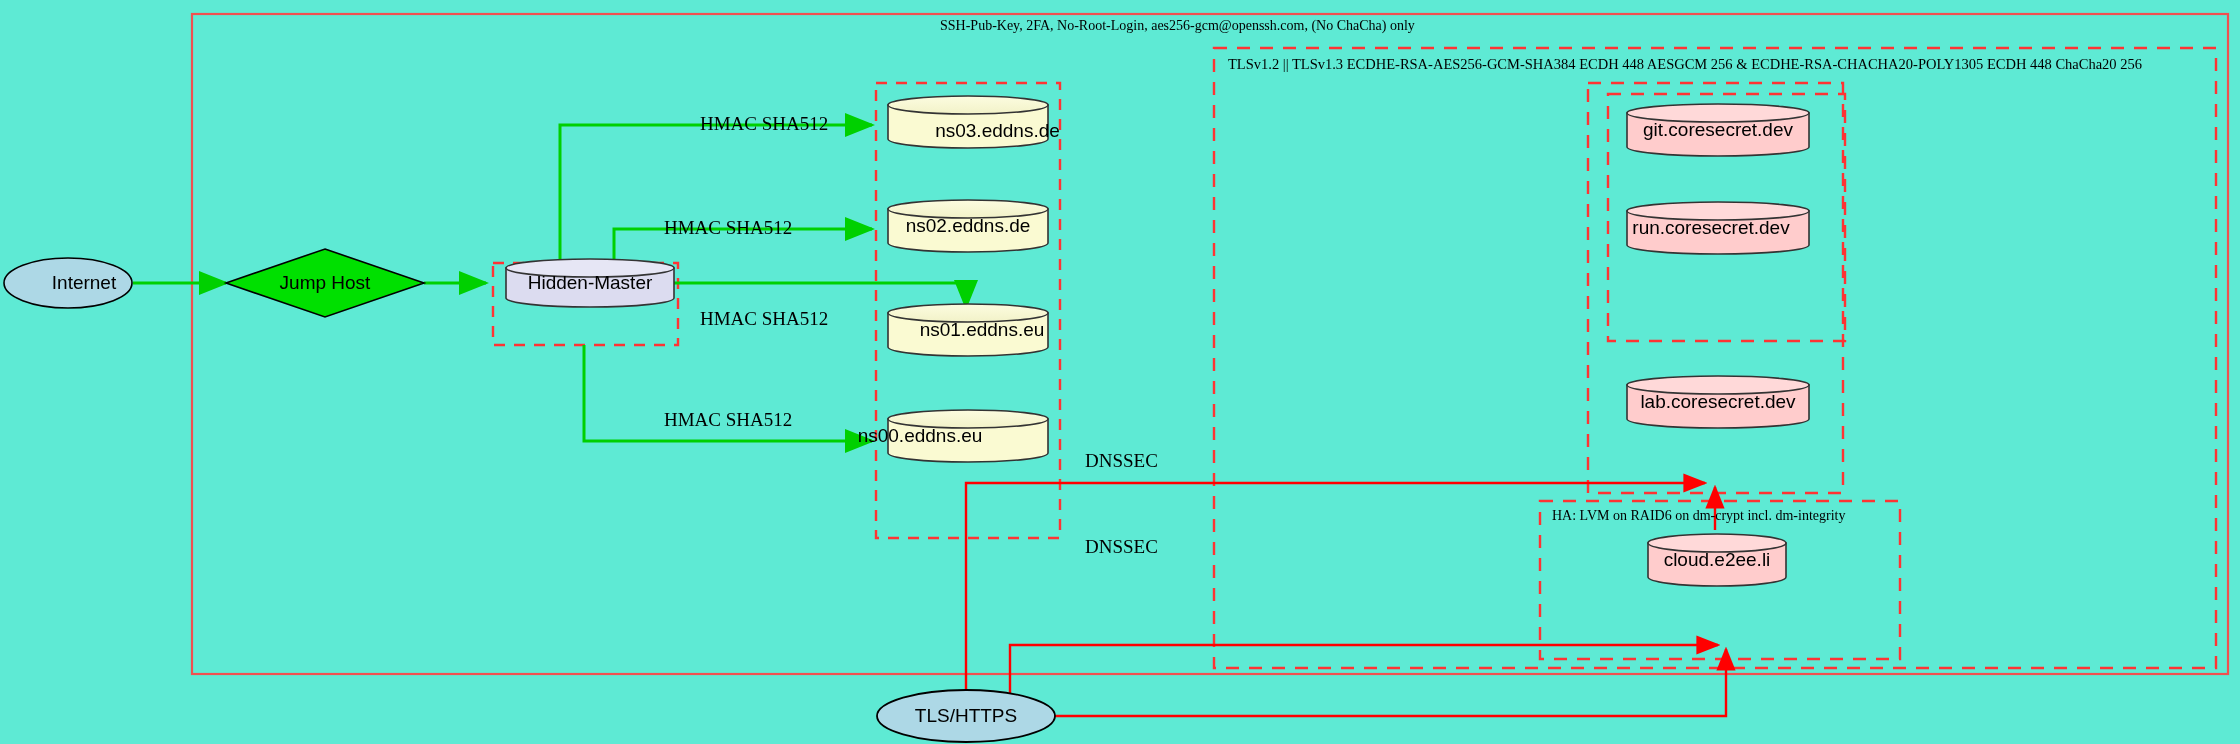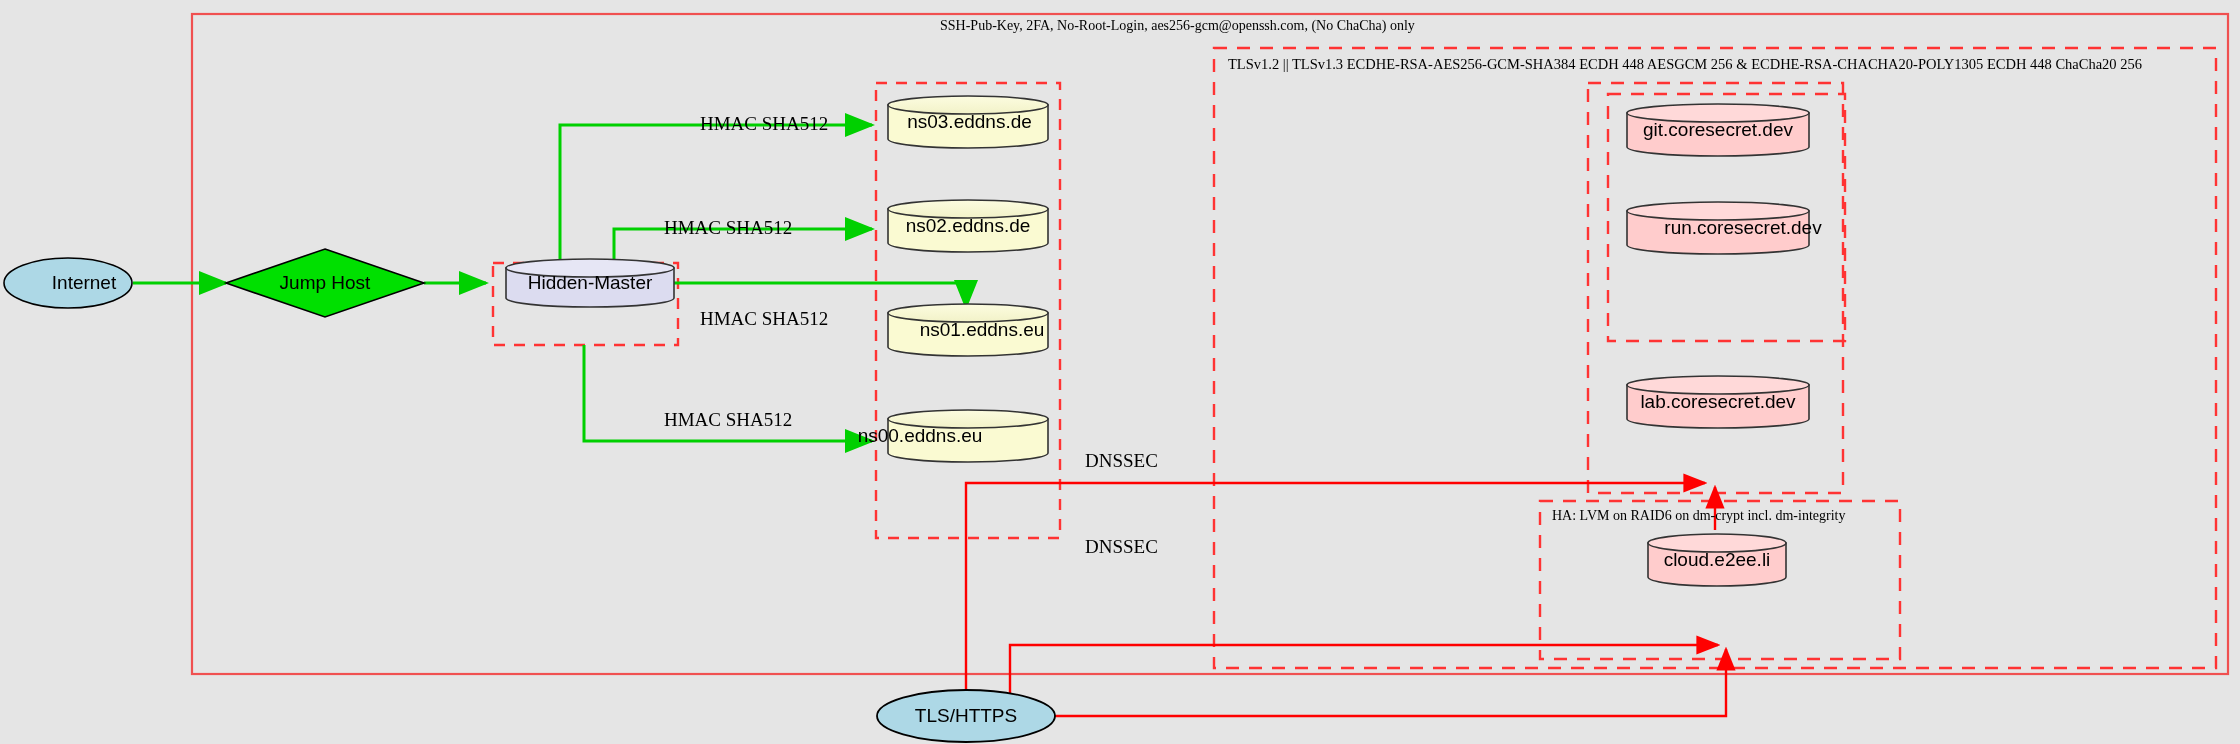--- a/index.html
+++ b/index.html
@@ -1,17 +1,17 @@
 <!DOCTYPE html>
 <html><head>
 <meta charset="utf-8">
 <style>
   html,body{margin:0;padding:0;background:#ffffff;}
   body{font-family:"Liberation Sans", sans-serif;}
-  #stage{position:relative;width:2240px;height:744px;overflow:hidden;background:#e5e5e5;}
+  #stage{position:relative;width:2240px;height:744px;overflow:hidden;background:#5eead4;}
   #vec{position:absolute;left:0;top:0;width:2240px;height:744px;}
   .lbl{position:absolute;white-space:nowrap;color:#000;}
   .serif{font-family:"Liberation Serif", serif;}
   .node-label{position:absolute;white-space:nowrap;color:#000;text-align:center;
               font-family:"Liberation Sans", sans-serif;font-size:19px;
               display:flex;align-items:center;justify-content:center;}
 </style>
 </head>
 <body>
 
@@ -123,27 +123,27 @@
   <div class="lbl serif" style="left:1228px;top:56px;font-size:14.5px;">TLSv1.2 || TLSv1.3 ECDHE-RSA-AES256-GCM-SHA384 ECDH 448 AESGCM 256 &amp; ECDHE-RSA-CHACHA20-POLY1305 ECDH 448 ChaCha20 256</div>
 
   <div class="lbl serif" style="left:1552px;top:508px;font-size:14px;">HA: LVM on RAID6 on dm-crypt incl. dm-integrity</div>
 
   <div class="node-label" style="left:20px;top:268px;width:128px;height:30px;">Internet</div>
 
   <div class="node-label" style="left:245px;top:268px;width:160px;height:30px;">Jump Host</div>
 
   <div class="node-label" style="left:500px;top:268px;width:180px;height:30px;">Hidden-Master</div>
 
-  <div class="node-label" style="left:888px;top:105px;width:163px;height:34px;">ns03.eddns.de</div>
+  <div class="node-label" style="left:888px;top:114px;width:163px;height:34px;padding-left:28px;">ns03.eddns.de</div>
   <div class="node-label" style="left:888px;top:209px;width:160px;height:34px;">ns02.eddns.de</div>
   <div class="node-label" style="left:888px;top:313px;width:188px;height:34px;">ns01.eddns.eu</div>
   <div class="node-label" style="left:840px;top:419px;width:160px;height:34px;">ns00.eddns.eu</div>
 
   <div class="node-label" style="left:1627px;top:113px;width:182px;height:34px;">git.coresecret.dev</div>
-  <div class="node-label" style="left:1627px;top:211px;width:168px;height:34px;margin-left:32px;">run.coresecret.dev</div>
+  <div class="node-label" style="left:1627px;top:211px;width:168px;height:34px;">run.coresecret.dev</div>
   <div class="node-label" style="left:1627px;top:385px;width:182px;height:34px;">lab.coresecret.dev</div>
   <div class="node-label" style="left:1648px;top:543px;width:138px;height:34px;">cloud.e2ee.li</div>
 
   <div class="node-label" style="left:877px;top:701px;width:178px;height:30px;">TLS/HTTPS</div>
 
   <div class="lbl serif" style="left:700px;top:113px;font-size:19px;">HMAC SHA512</div>
   <div class="lbl serif" style="left:664px;top:217px;font-size:19px;">HMAC SHA512</div>
   <div class="lbl serif" style="left:700px;top:308px;font-size:19px;">HMAC SHA512</div>
   <div class="lbl serif" style="left:664px;top:409px;font-size:19px;">HMAC SHA512</div>
 

